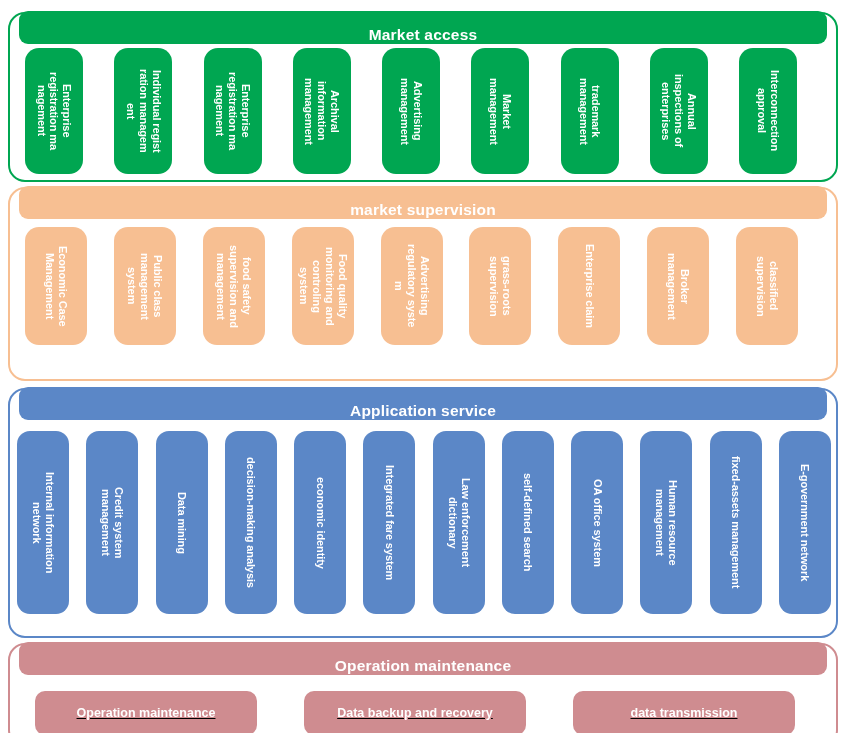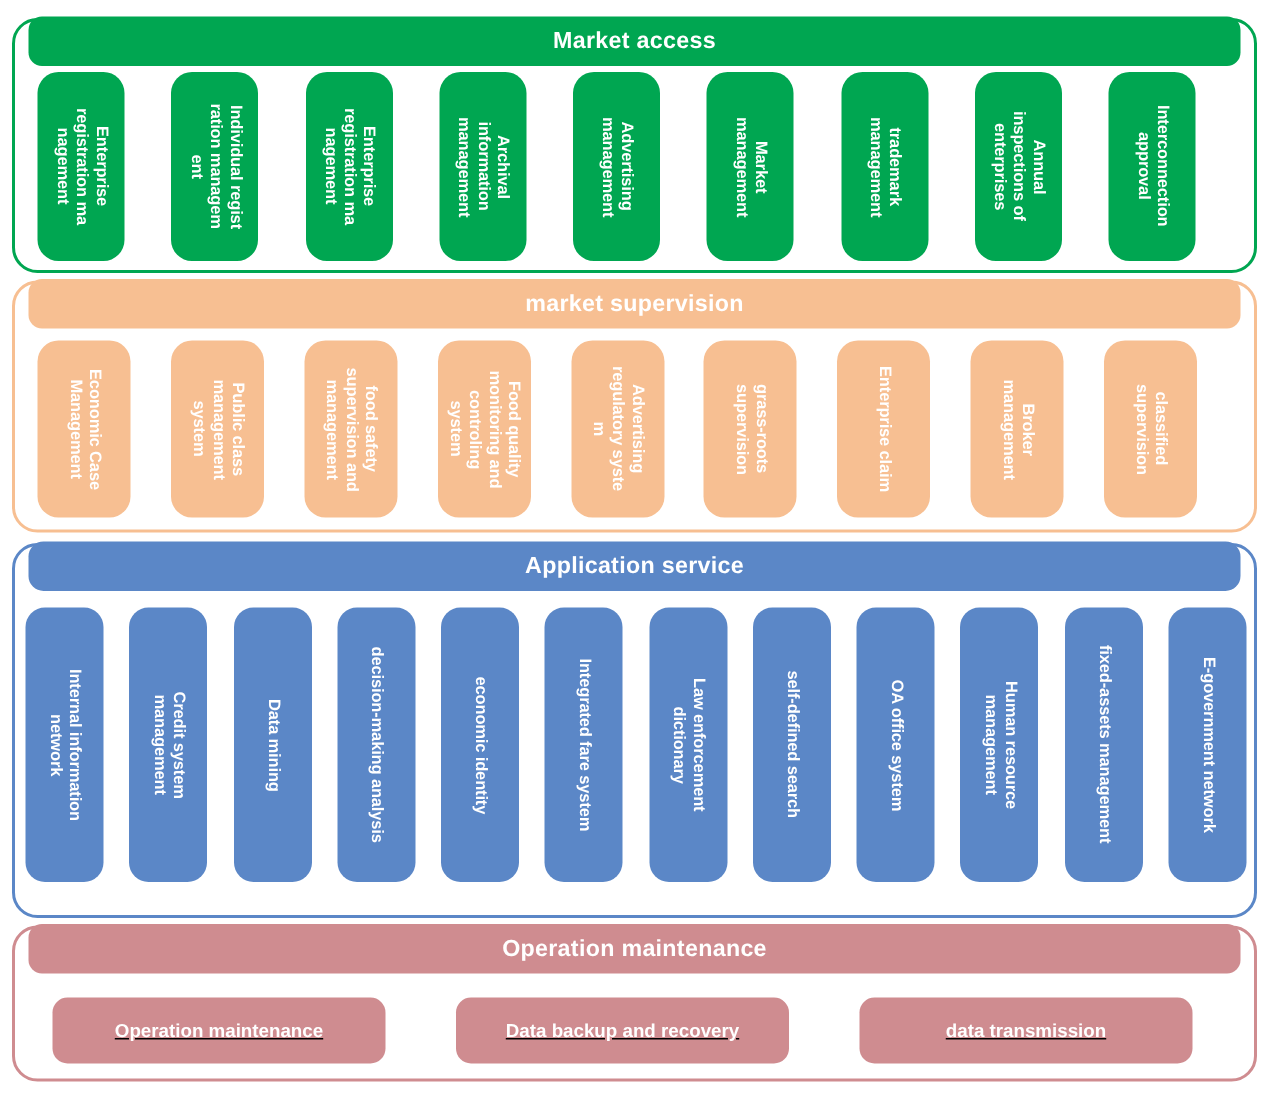--- a/index.html
+++ b/index.html
@@ -15,21 +15,21 @@
     position:relative;
     margin:0 6px 0 8px;
     background:#fff;
     border:2px solid #000;
     border-radius:17px;
     box-sizing:border-box;
   }
   .layer-header{
     position:absolute;top:-3px;left:9px;right:9px;height:33px;
     border-radius:9px;
-    display:flex;align-items:center;justify-content:center;
+    display:flex;align-items:flex-end;justify-content:center;
   }
   .layer-title{
     color:#ffffff;font-weight:bold;font-size:15.5px;letter-spacing:.2px;
   }
 
   
   .box-row{display:flex;justify-content:space-between;align-items:flex-start;box-sizing:border-box;}
 
   .vbox{
     display:flex;align-items:center;justify-content:center;
@@ -50,28 +50,28 @@
     color:#ffffff;font-weight:bold;font-size:12.5px;
   }
 
   
   .layer.green{height:170px;margin-bottom:5px;border-color:#00A651;}
   .layer.green .layer-header,.layer.green .vbox{background:#00A651;}
   .layer.green .box-row{padding:34px 39px 0 15px;}
   .layer.green .vbox{width:58px;height:126px;}
 
   
-  .layer.orange{height:168px;margin-bottom:7px;border-color:#F7BF92;}
+  .layer.orange{height:194px;margin-bottom:7px;border-color:#F7BF92;}
   .layer.orange .layer-header,.layer.orange .vbox{background:#F7BF92;}
   .layer.orange .box-row{padding:38px 38px 0 15px;}
   .layer.orange .vbox{width:62px;height:118px;}
 
   
   .layer.blue{height:250px;margin-bottom:5px;border-color:#5B87C7;}
-  .layer.blue .layer-header,.layer.blue .vbox{background:#5B87C7;border-radius:10px;}
+  .layer.blue .layer-header,.layer.blue .vbox{background:#5B87C7;}
   .layer.blue .box-row{padding:41px 5px 0 7px;}
   .layer.blue .vbox{width:52px;height:183px;border-radius:13px;}
 
   
   .layer.pink{height:104px;border-color:#CF8C90;text-decoration:underline;}
   .layer.pink .layer-header,.layer.pink .hbox{background:#CF8C90;}
   .layer.pink .box-row{padding:46px 41px 0 25px;}
 </style>
 </head>
 <body>

